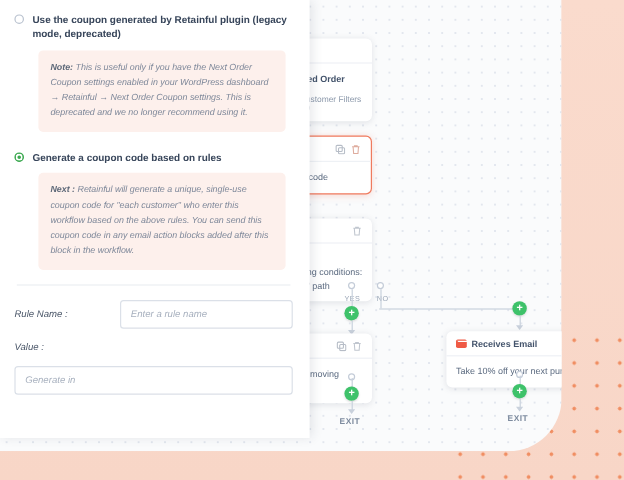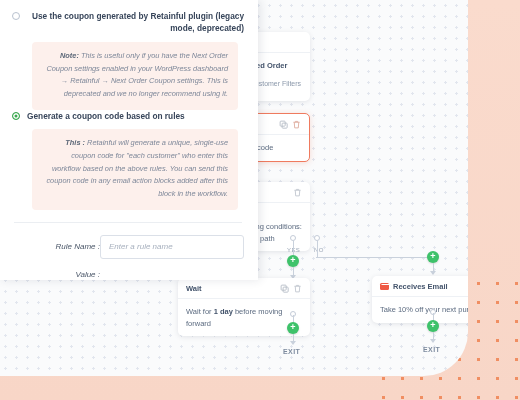--- a/index.html
+++ b/index.html
@@ -99,25 +99,24 @@
     position: relative; display:inline-block;
   }
   .mail-icon::after {
     content:""; position:absolute; left:1px; top:1px; width:7px; height:2.5px;
     border-top: 1.6px solid #fff; border-left:1.6px solid transparent; border-right:1.6px solid transparent;
   }
 
   
   .modal {
     position: absolute; left: 0; top: 0;
-    width: 258px; height: 280px;
+    width: 258px; height: 365px;
     background: #ffffff;
     box-shadow: 2px 0 9px rgba(40,50,70,.12);
     overflow: hidden;
-    text-align: right;
   }
   .modal-inner { padding: 10px 14px 0 12px; }
 
   .option-row { display: flex; align-items: flex-start; gap: 7px; }
   .radio {
     width: 8px; height: 8px; border-radius: 50%;
     border: 1.2px solid #b9c2cf; background: #fff;
     margin-top: 2px; flex: none;
   }
   .radio.checked {
@@ -298,26 +297,26 @@
     <div class="modal-inner">
 
       <div class="option-row">
         <span class="radio"></span>
         <span class="option-label">Use the coupon generated by Retainful plugin (legacy mode, deprecated)</span>
       </div>
       <div class="note-box">
         <div class="note-text"><b>Note:</b><span> This is useful only if you have the Next Order Coupon settings enabled in your WordPress dashboard → Retainful → Next Order Coupon settings. This is deprecated and we no longer recommend using it.</span></div>
       </div>
 
-      <div class="option-row" style="">
+      <div class="option-row" style="margin-top:15px;">
         <span class="radio checked"></span>
         <span class="option-label">Generate a coupon code based on rules</span>
       </div>
       <div class="note-box">
-        <div class="note-text"><b>This :</b><span> Retainful will generate a unique, single-use coupon code for "each customer" who enter this workflow based on the above rules. You can send this coupon code in any email action blocks added after this block in the workflow.</span></div>
+        <div class="note-text"><b>Next :</b><span> Retainful will generate a unique, single-use coupon code for "each customer" who enter this workflow based on the above rules. You can send this coupon code in any email action blocks added after this block in the workflow.</span></div>
       </div>
 
       <div class="divider"></div>
     </div>
 
     <div class="form">
 
       <div class="form-row">
         <div class="form-label">Rule Name :</div>
         <div class="field">

